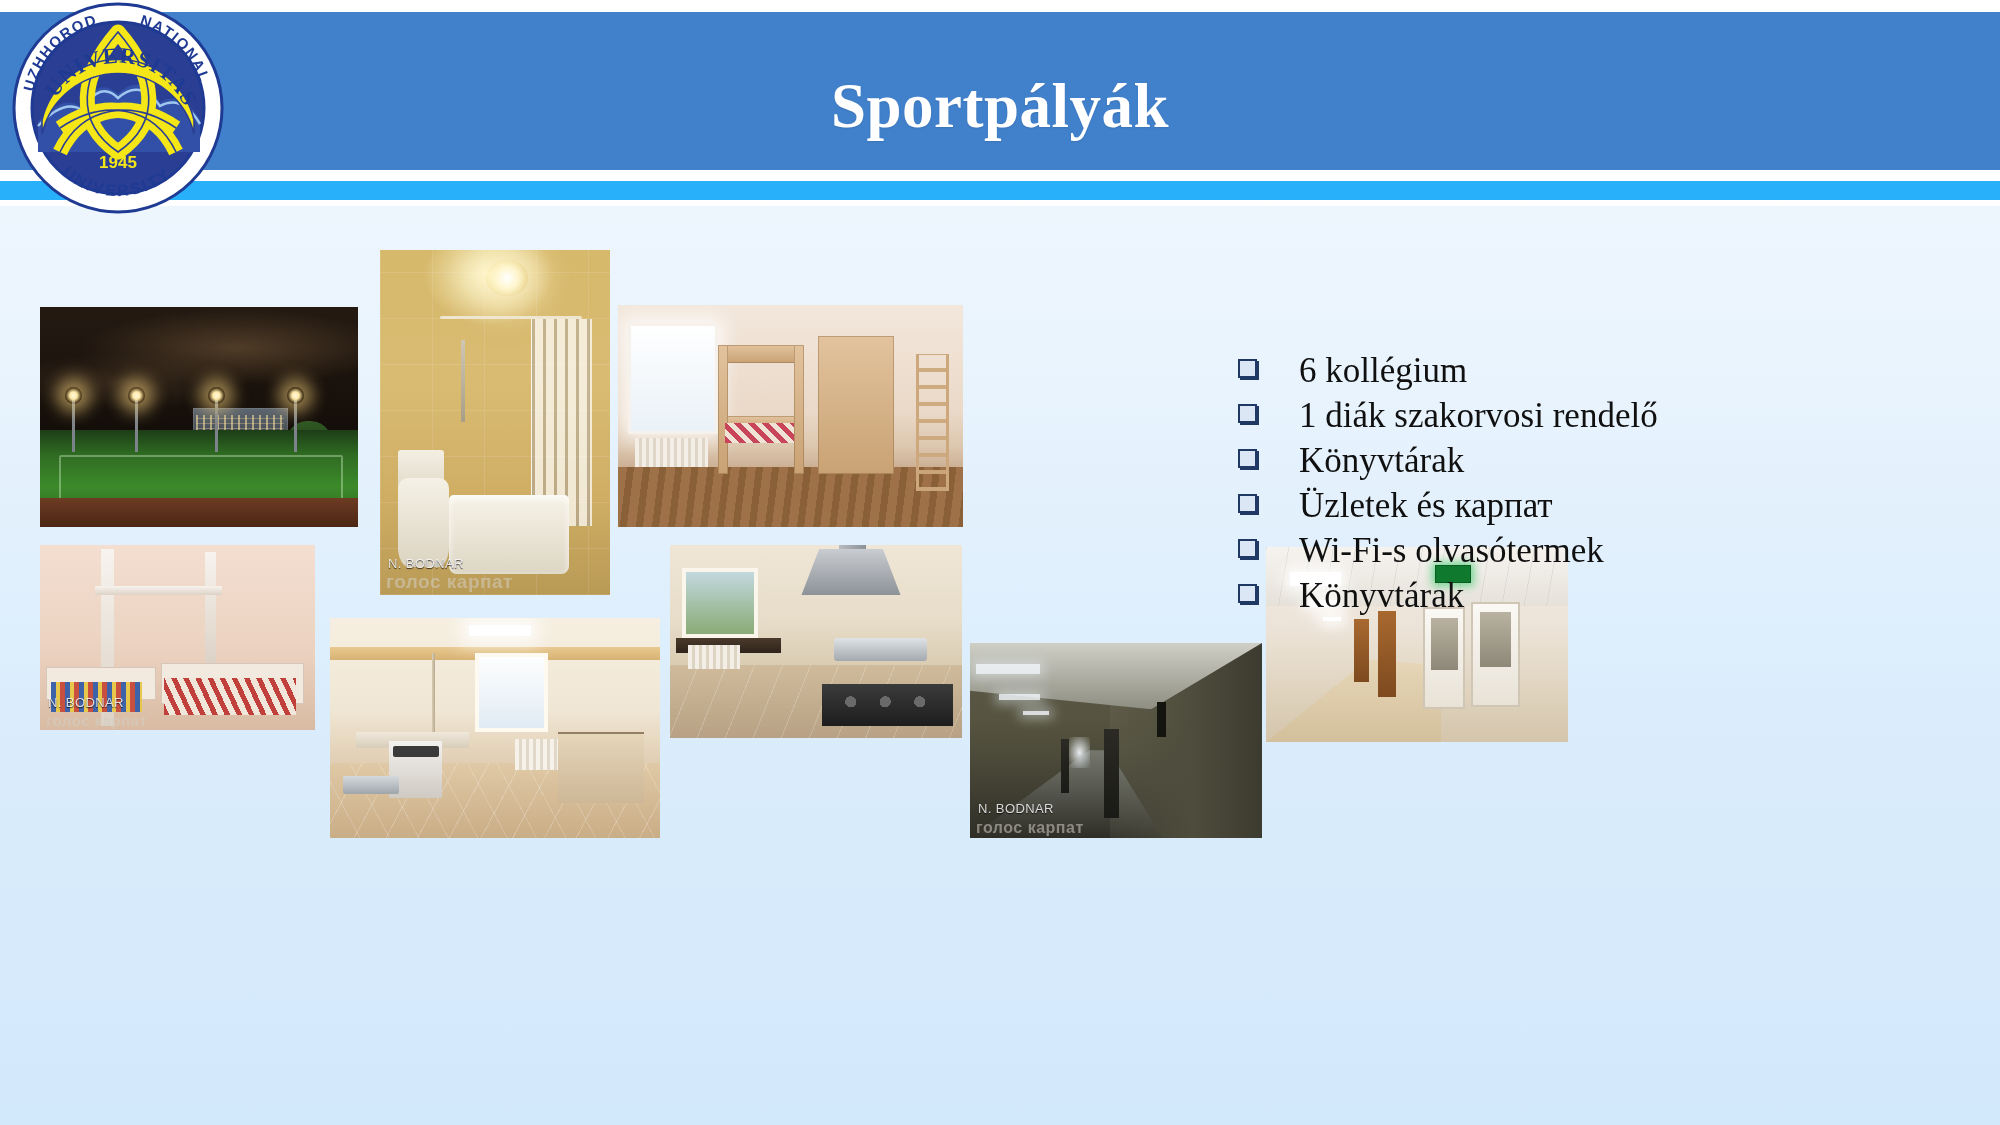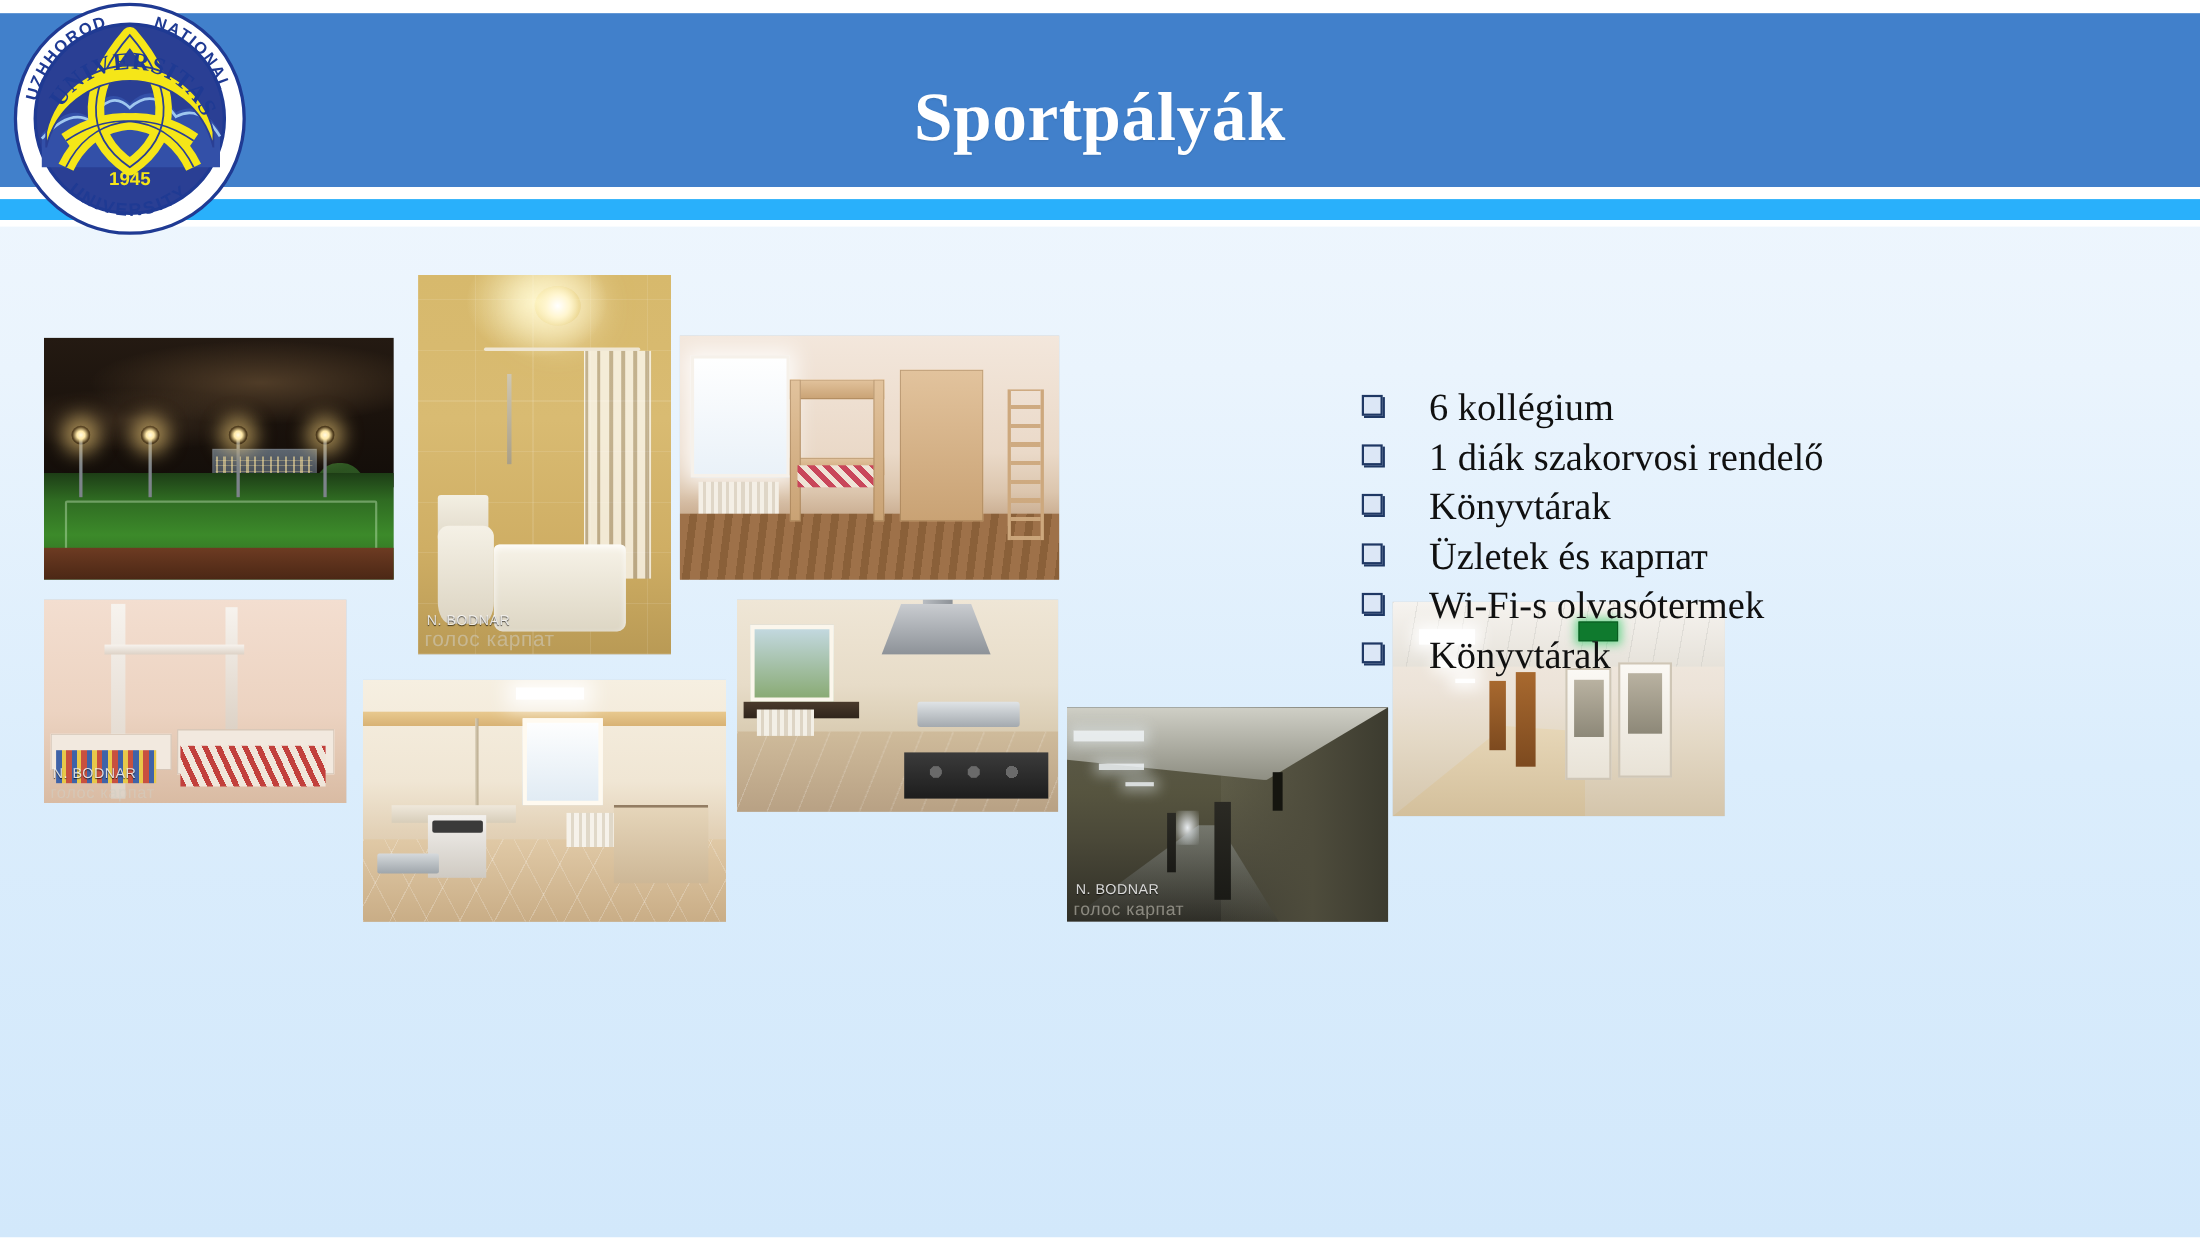--- a/index.html
+++ b/index.html
@@ -118,21 +118,21 @@
     font-size: 13px;
     letter-spacing: 0.4px;
     text-shadow: 0 1px 1px rgba(0,0,0,0.7);
   }
   .wm2 {
     position: absolute;
     left: 6px;
     color: rgba(210,205,195,0.55);
     font-family: "Liberation Sans", "DejaVu Sans", sans-serif;
     font-size: 19px;
-    font-weight: normal;
+    font-weight: bold;
     letter-spacing: 0.5px;
     margin-top: 48px;
   }
 
   
   #p1 { left: 40px; top: 307px; width: 318px; height: 220px; }
   #p1 .sky {
     position:absolute; left:0; top:0; width:100%; height:62%;
     background:
       radial-gradient(ellipse 70% 40% at 62% 30%, rgba(120,92,60,0.55), rgba(0,0,0,0) 70%),

